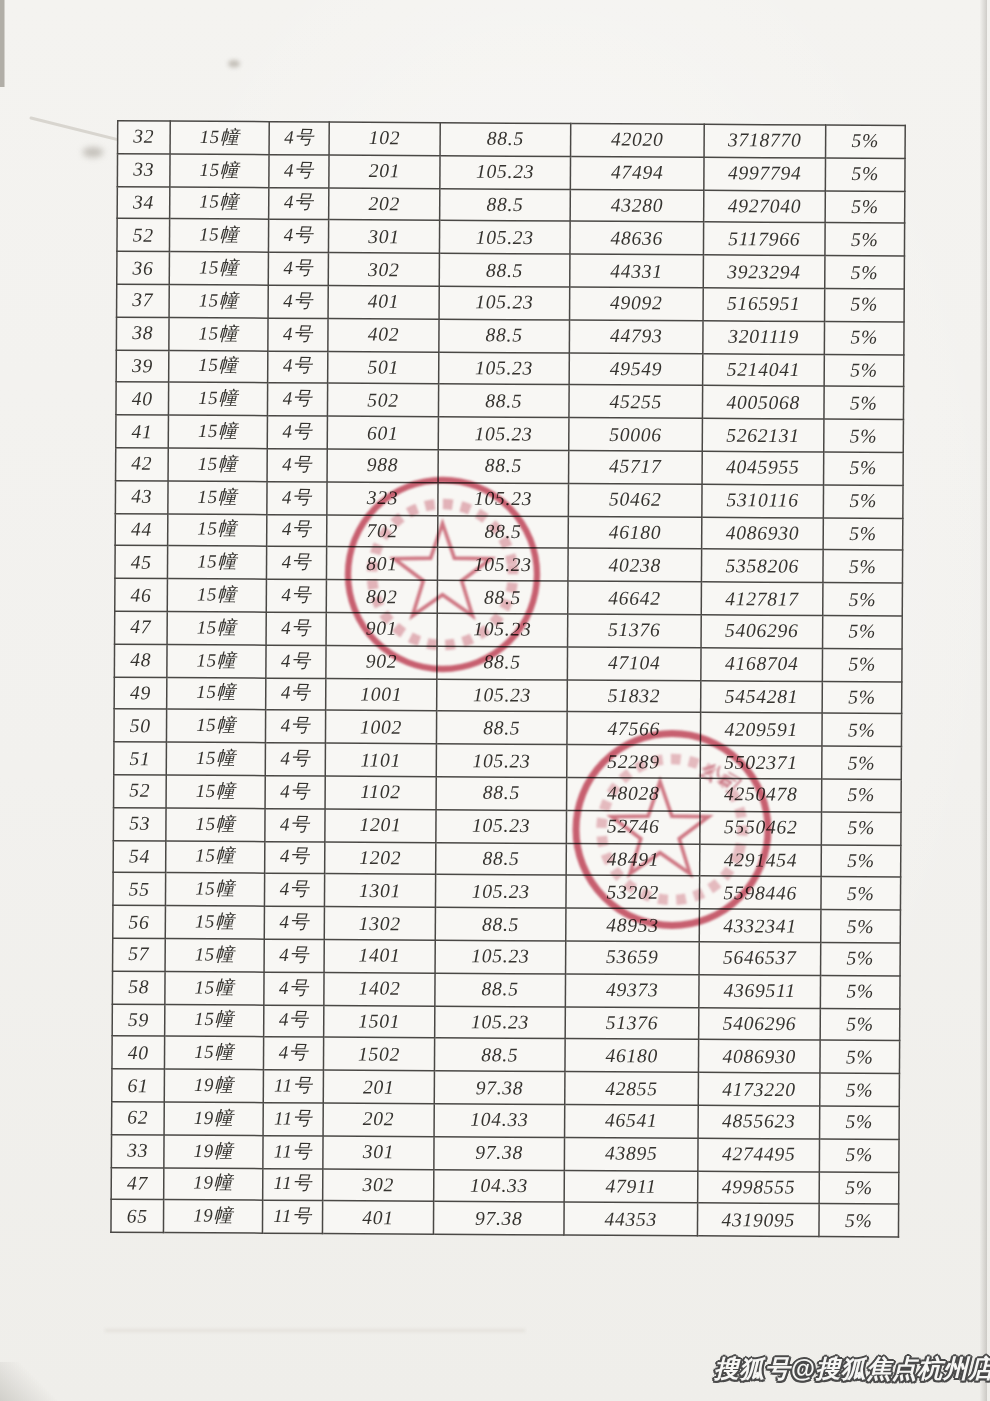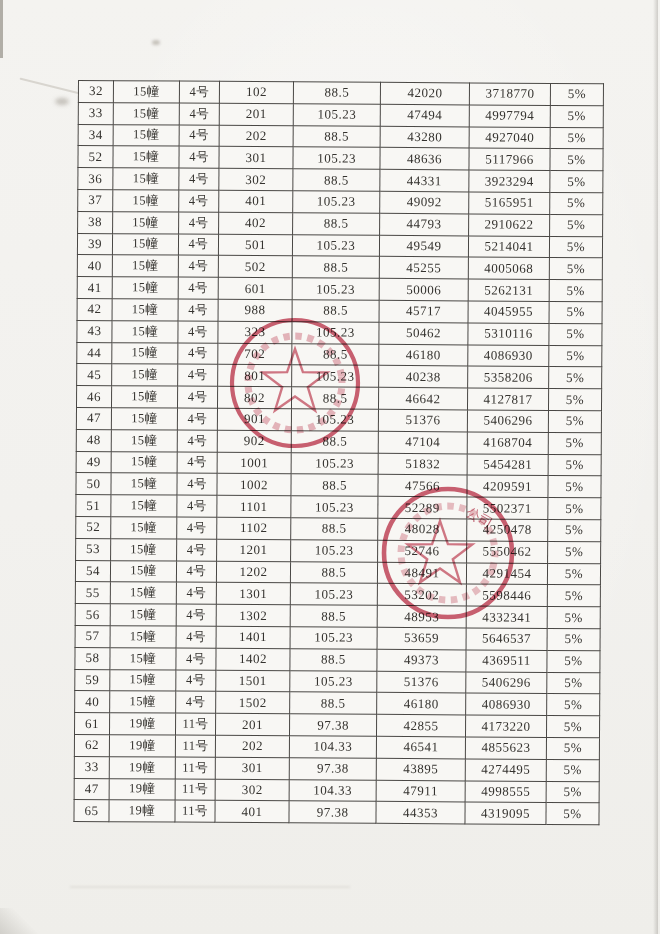--- a/index.html
+++ b/index.html
@@ -6,20 +6,21 @@
   body{
     width:660px;height:934px;position:relative;overflow:hidden;
     background:#f3f2ef;
     font-family:"Liberation Serif","DejaVu Serif",serif;
   }
   .paper{
     position:absolute;inset:0;
     background:
       radial-gradient(ellipse at 55% 40%, rgba(255,255,255,.55) 0%, rgba(255,255,255,0) 60%),
       linear-gradient(180deg,#f4f3f0 0%,#f2f1ee 55%,#efeeea 100%);
+    font-style: italic;
   }
   
   .edge-left-mark{position:absolute;left:0;top:0;width:3px;height:58px;background:#a09c95;opacity:.8;}
   .crease-1{position:absolute;left:18px;top:92px;width:120px;height:1.5px;background:#d8d5cf;transform:rotate(14deg);border-radius:2px;}
   .crease-2{position:absolute;left:96px;top:112px;width:130px;height:1.5px;background:#dcd9d3;transform:rotate(27deg);border-radius:2px;}
   .smudge{position:absolute;left:55px;top:98px;width:14px;height:7px;background:#b9b5ae;border-radius:50%;filter:blur(2px);opacity:.8;}
   .smudge2{position:absolute;left:152px;top:40px;width:8px;height:5px;background:#c4c0b9;border-radius:50%;filter:blur(1.5px);}
   .crease-bottom{position:absolute;left:70px;top:886px;width:280px;height:2px;background:#e3e1db;filter:blur(1px);}
   .edge-shadow-right{position:absolute;right:2px;top:0;bottom:0;width:5px;
     background:linear-gradient(to right, rgba(0,0,0,0), rgba(110,105,98,.28));}
@@ -151,21 +152,21 @@
             <td>5%</td>
           </tr>
 
           <tr>
             <td>38</td>
             <td class="cjk">15幢</td>
             <td class="cjk">4号</td>
             <td>402</td>
             <td>88.5</td>
             <td>44793</td>
-            <td>2910622</td>
+            <td>3201119</td>
             <td>5%</td>
           </tr>
 
           <tr>
             <td>39</td>
             <td class="cjk">15幢</td>
             <td class="cjk">4号</td>
             <td>501</td>
             <td>105.23</td>
             <td>49549</td>
@@ -476,14 +477,15 @@
     <svg width="160" height="160" viewBox="0 0 160 160">
       <g fill="none" stroke="#c23f55">
         <circle cx="80" cy="80" r="64" stroke-width="4.6"></circle>
         <circle cx="80" cy="80" r="47" stroke-width="7" stroke-dasharray="6.5 5.5" opacity="0.4" transform="rotate(20 80 80)"></circle>
         <polygon points="72,48 79.9,71.1 104.3,71.5 84.8,86.2 92,109.5 72,95.5 52,109.5 59.2,86.2 39.7,71.5 64.1,71.1" stroke-width="2.4" opacity="0.85"></polygon>
       </g>
       <text x="97" y="42" transform="rotate(30 97 42)" font-size="14" fill="#b53a50" opacity="0.9">公司</text>
     </svg>
   </div>
 
+  <div class="watermark">搜狐号@搜狐焦点杭州店</div>
 
 </div>
 
 </body></html>

